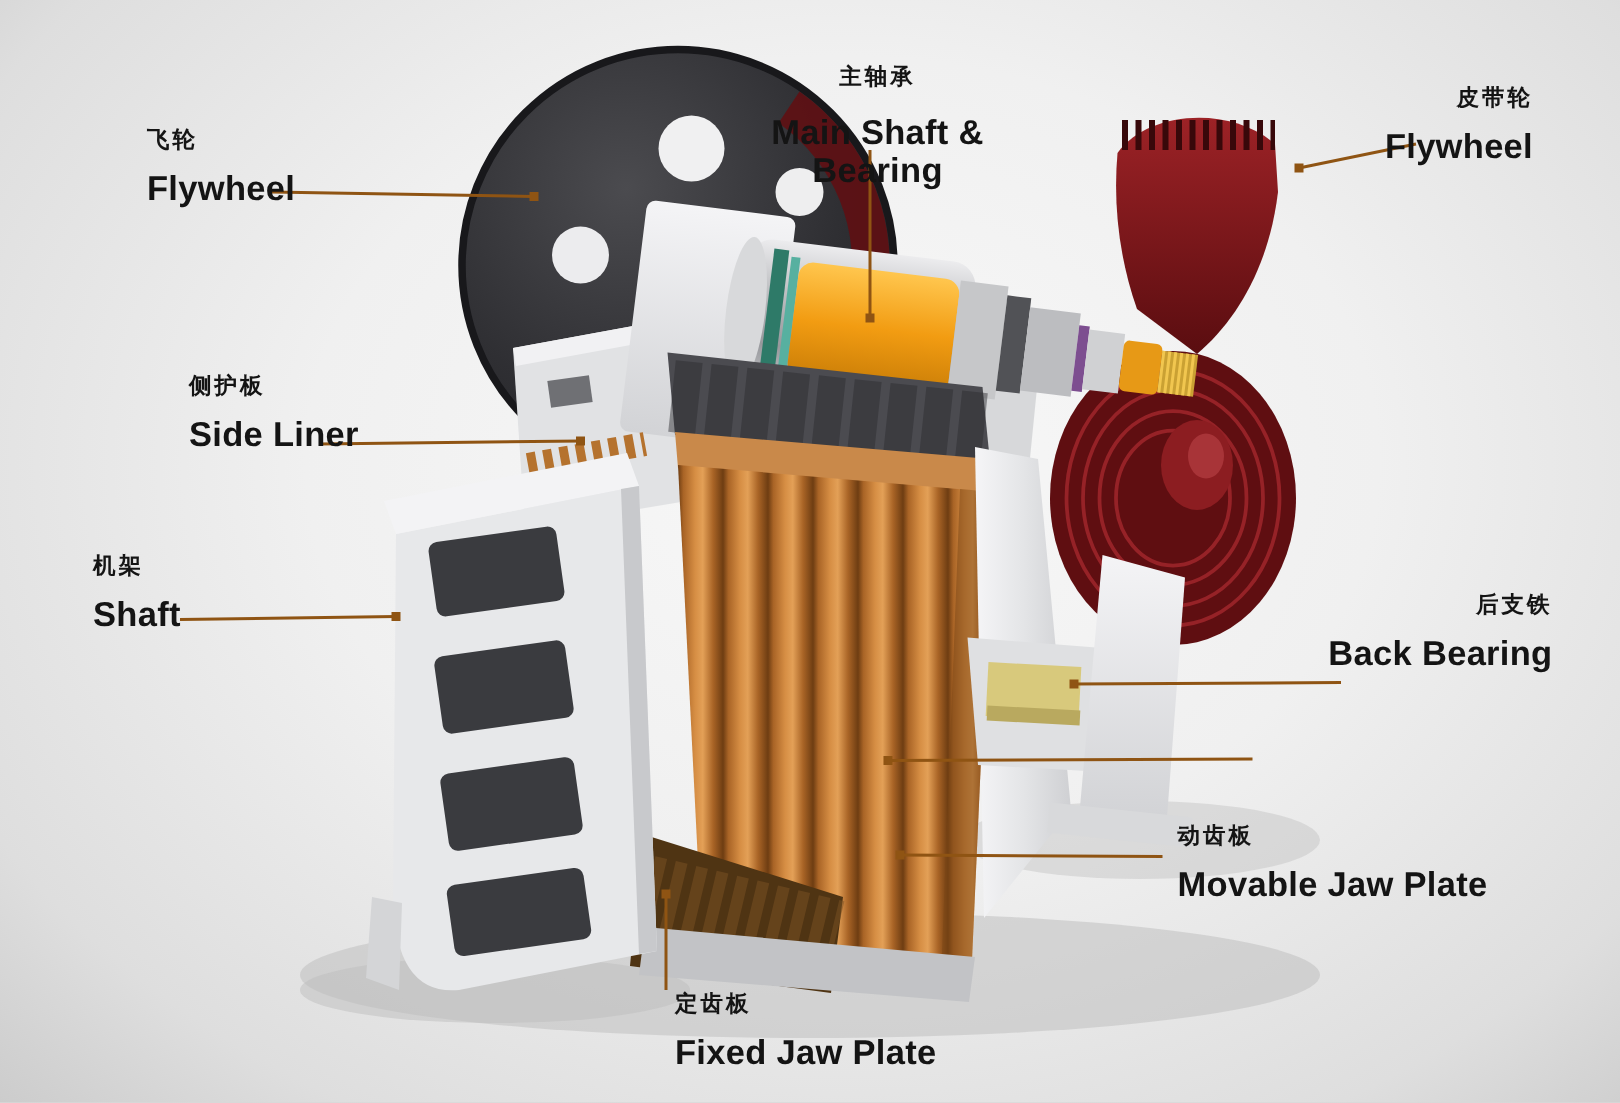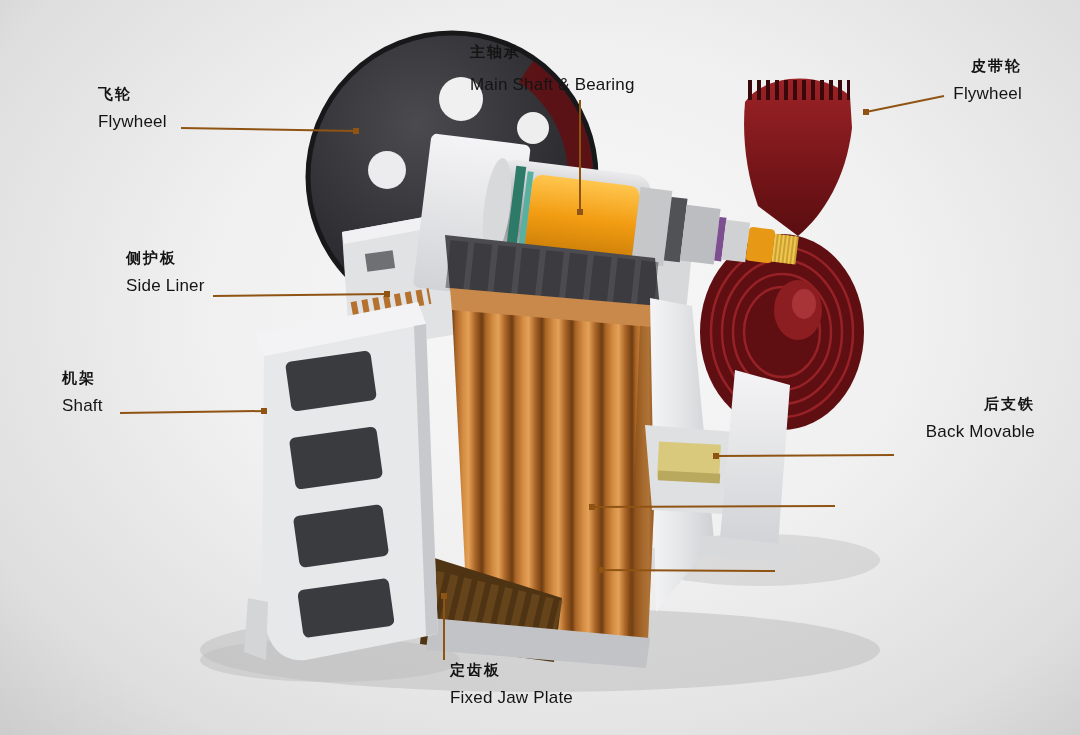--- a/index.html
+++ b/index.html
@@ -9,23 +9,23 @@
   }
   .stage{
     position:relative;
     width:1080px;height:735px;
     overflow:hidden;
     background:radial-gradient(ellipse at 52% 42%, #f8f8f8 0%, #f0f0f0 45%, #dedede 82%, #cccccc 100%);
   }
   .machine-svg{position:absolute;left:0;top:0}
   .label{position:absolute;color:#141414;line-height:1.1}
   .label .zh{font-size:15px;font-weight:700;letter-spacing:2px;margin-bottom:10px}
-  .label .en{font-size:17px;font-weight:400;letter-spacing:0.2px}
+  .label .en{font-size:23px;font-weight:700;letter-spacing:0.2px}
   .align-right{text-align:right}
-  .align-center{text-align:left}
+  .align-center{text-align:center}
   .gap-lg .zh{margin-bottom:15px}
 </style>
 </head>
 <body>
 
 <div class="stage">
 
   <svg class="machine-svg" width="1080" height="735" viewBox="0 0 1080 735">
     <defs>
       <linearGradient id="whiteG" x1="0" y1="0" x2="1" y2="0">
@@ -208,23 +208,27 @@
     <div class="en">Side Liner</div>
   </div>
 
   <div class="label" style="left:62px;top:370px">
     <div class="zh">机架</div>
     <div class="en">Shaft</div>
   </div>
 
   <div class="label align-right" style="left:860px;top:396px;width:175px">
     <div class="zh">后支铁</div>
-    <div class="en">Back Movable</div>
-  </div>
-
-
+    <div class="en">Back Bearing</div>
+  </div>
+
+
+  <div class="label" style="left:785px;top:550px">
+    <div class="zh">动齿板</div>
+    <div class="en">Movable Jaw Plate</div>
+  </div>
 
   <div class="label" style="left:450px;top:662px">
     <div class="zh">定齿板</div>
     <div class="en">Fixed Jaw Plate</div>
   </div>
 
 </div>
 
 </body></html>

